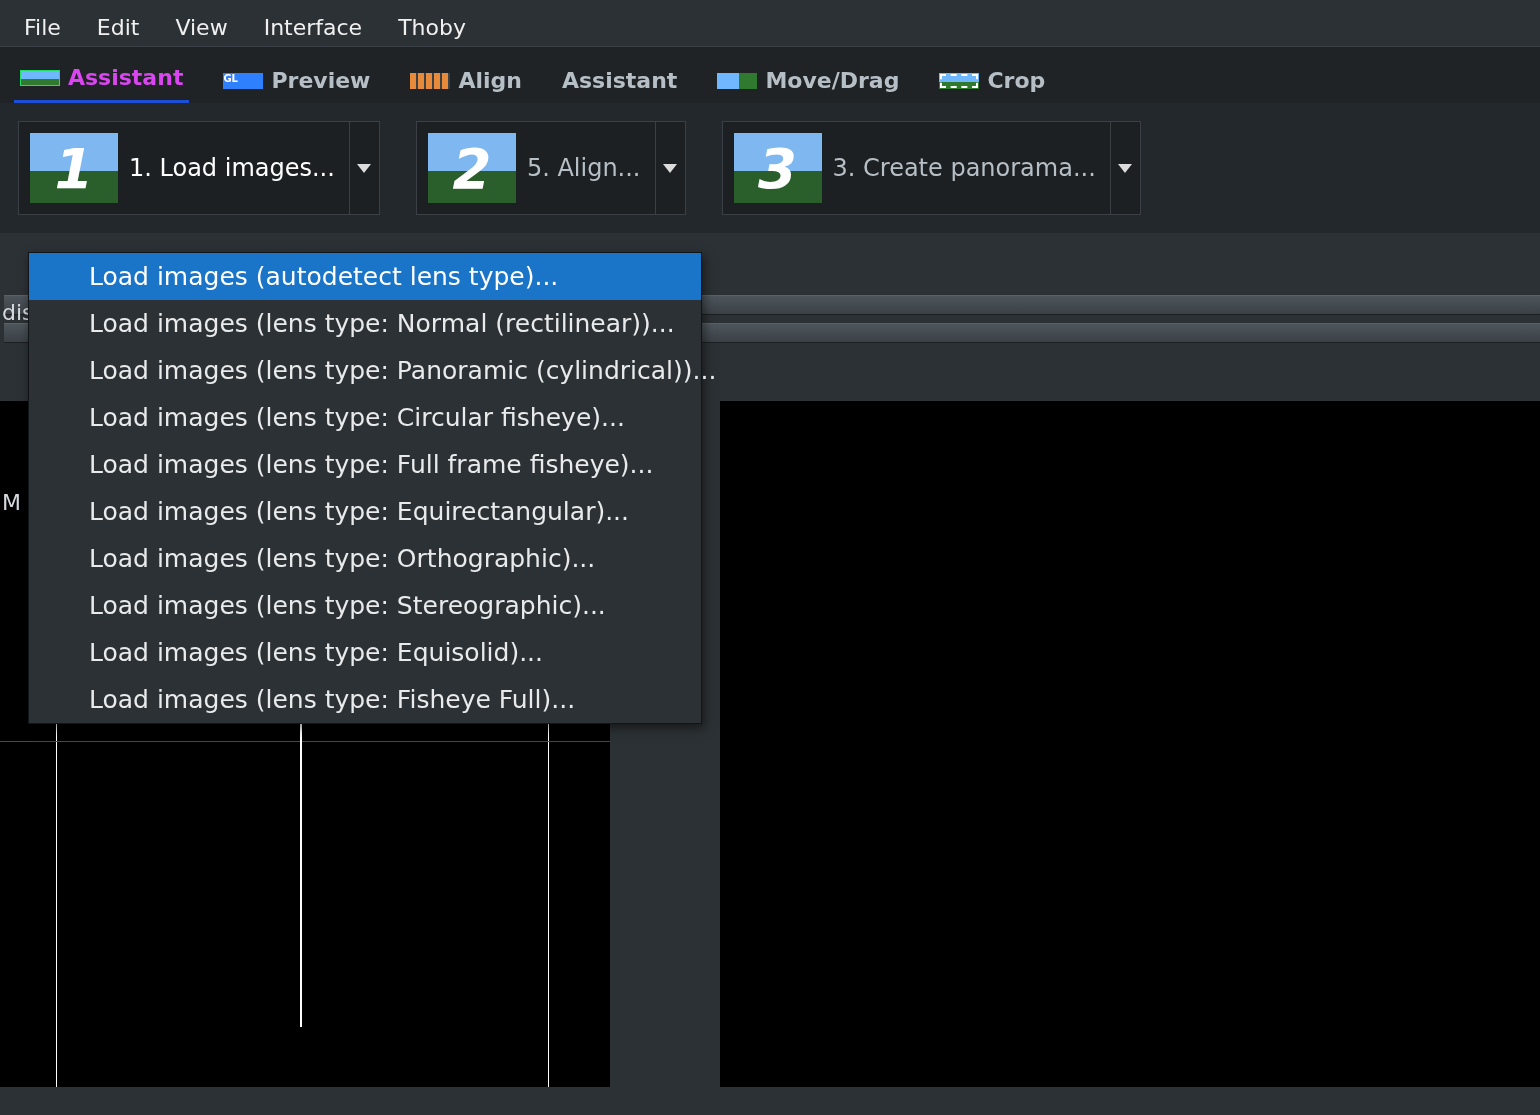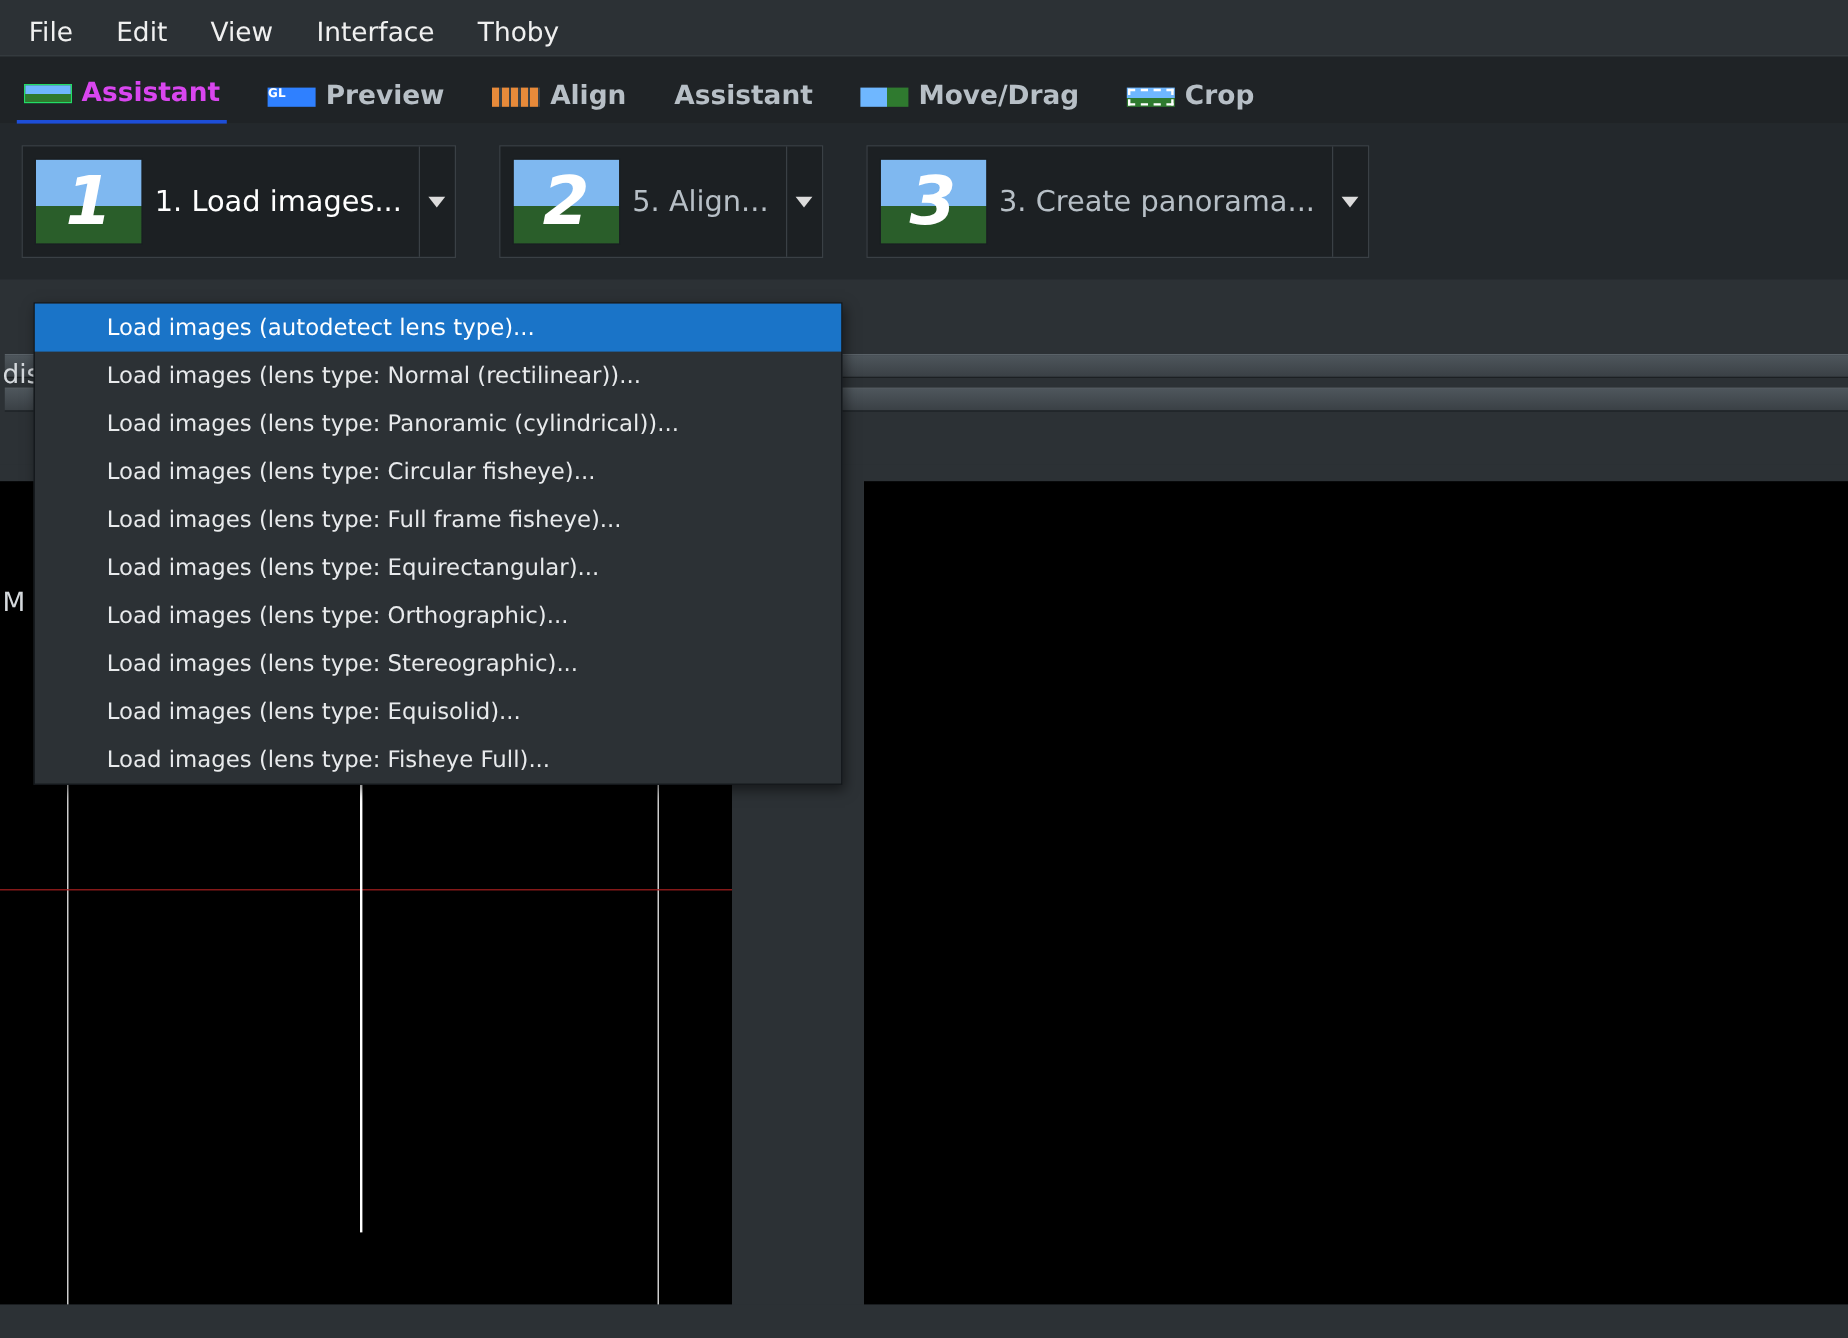--- a/index.html
+++ b/index.html
@@ -149,21 +149,21 @@
     top: 252px;
     width: 674px;
     background: #2c3135;
     border: 1px solid #111418;
     box-shadow: 2px 4px 10px rgba(0,0,0,0.5);
     z-index: 50;
   }
   .dropdown .dd-item {
     padding: 9px 18px 9px 60px;
     color: #e8eaec;
-    font-size: 19px;
+    font-size: 25px;
     white-space: nowrap;
     cursor: default;
   }
   .dropdown .dd-item.hover {
     background: #1a74c8;
     color: #ffffff;
   }
   
   .peek { position:absolute; color:#d5d9dd; font-size:22px; z-index:5; }
 </style>

